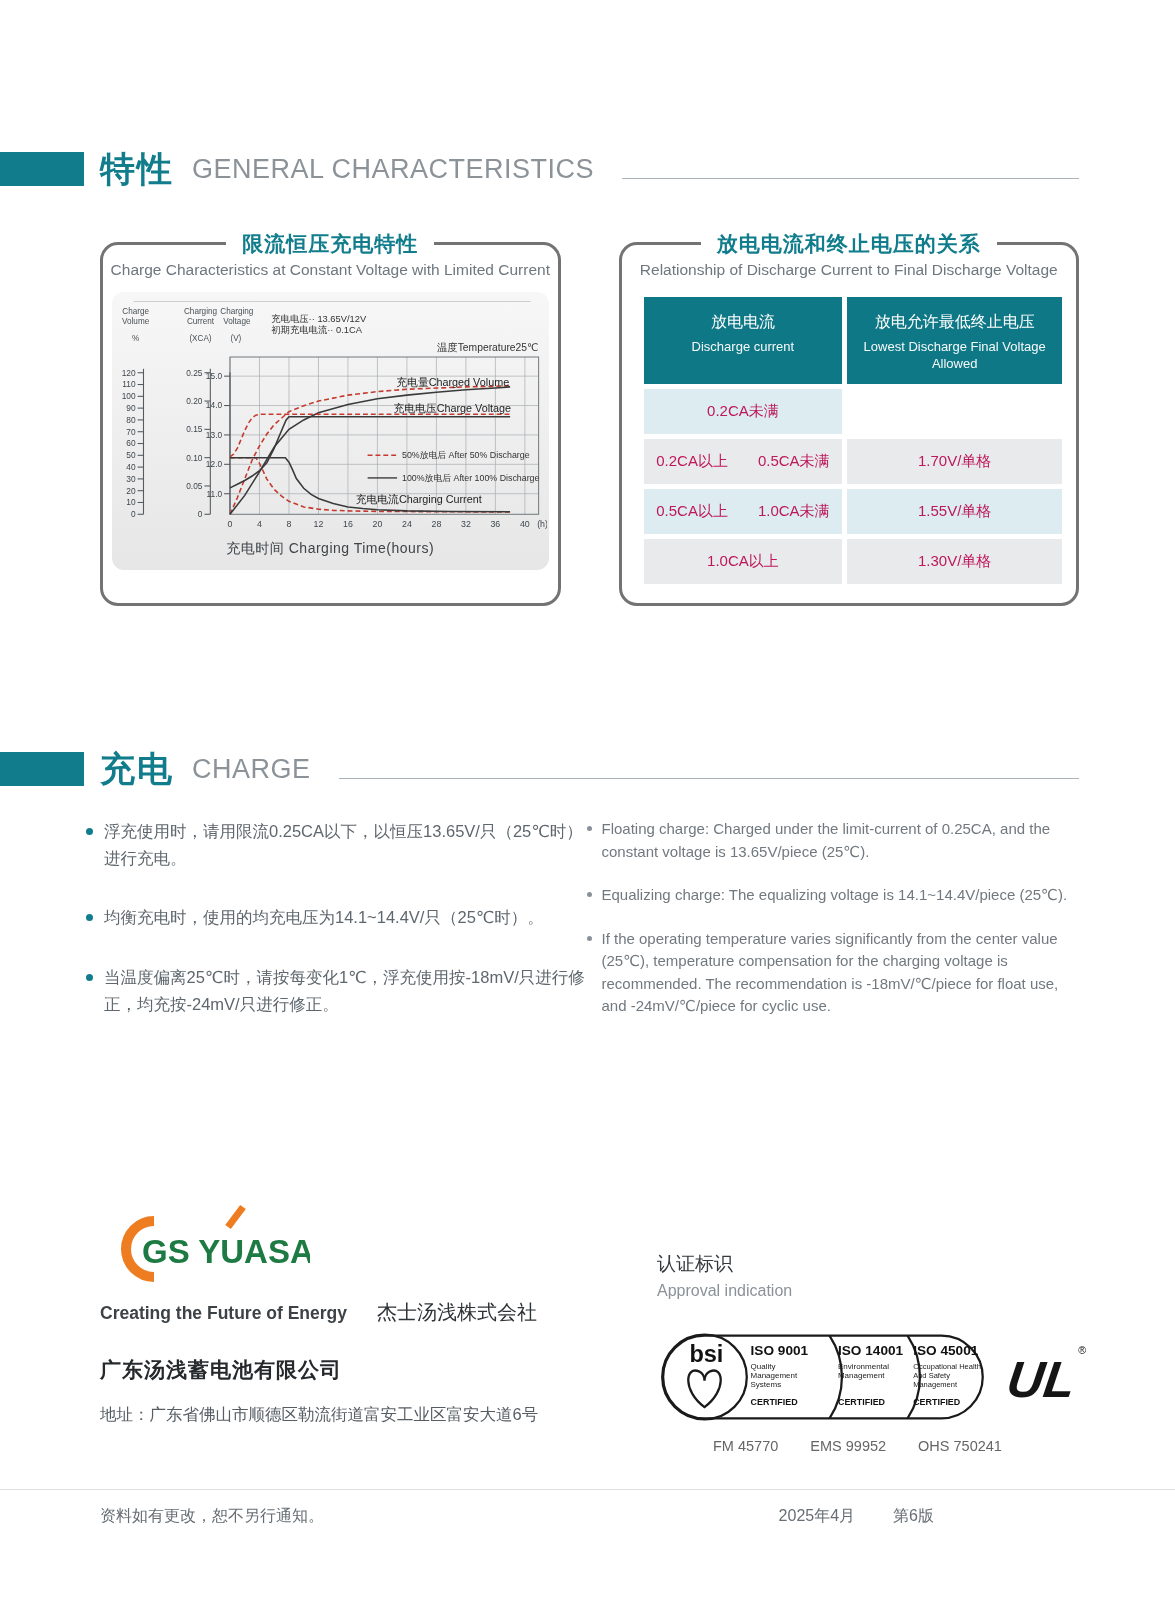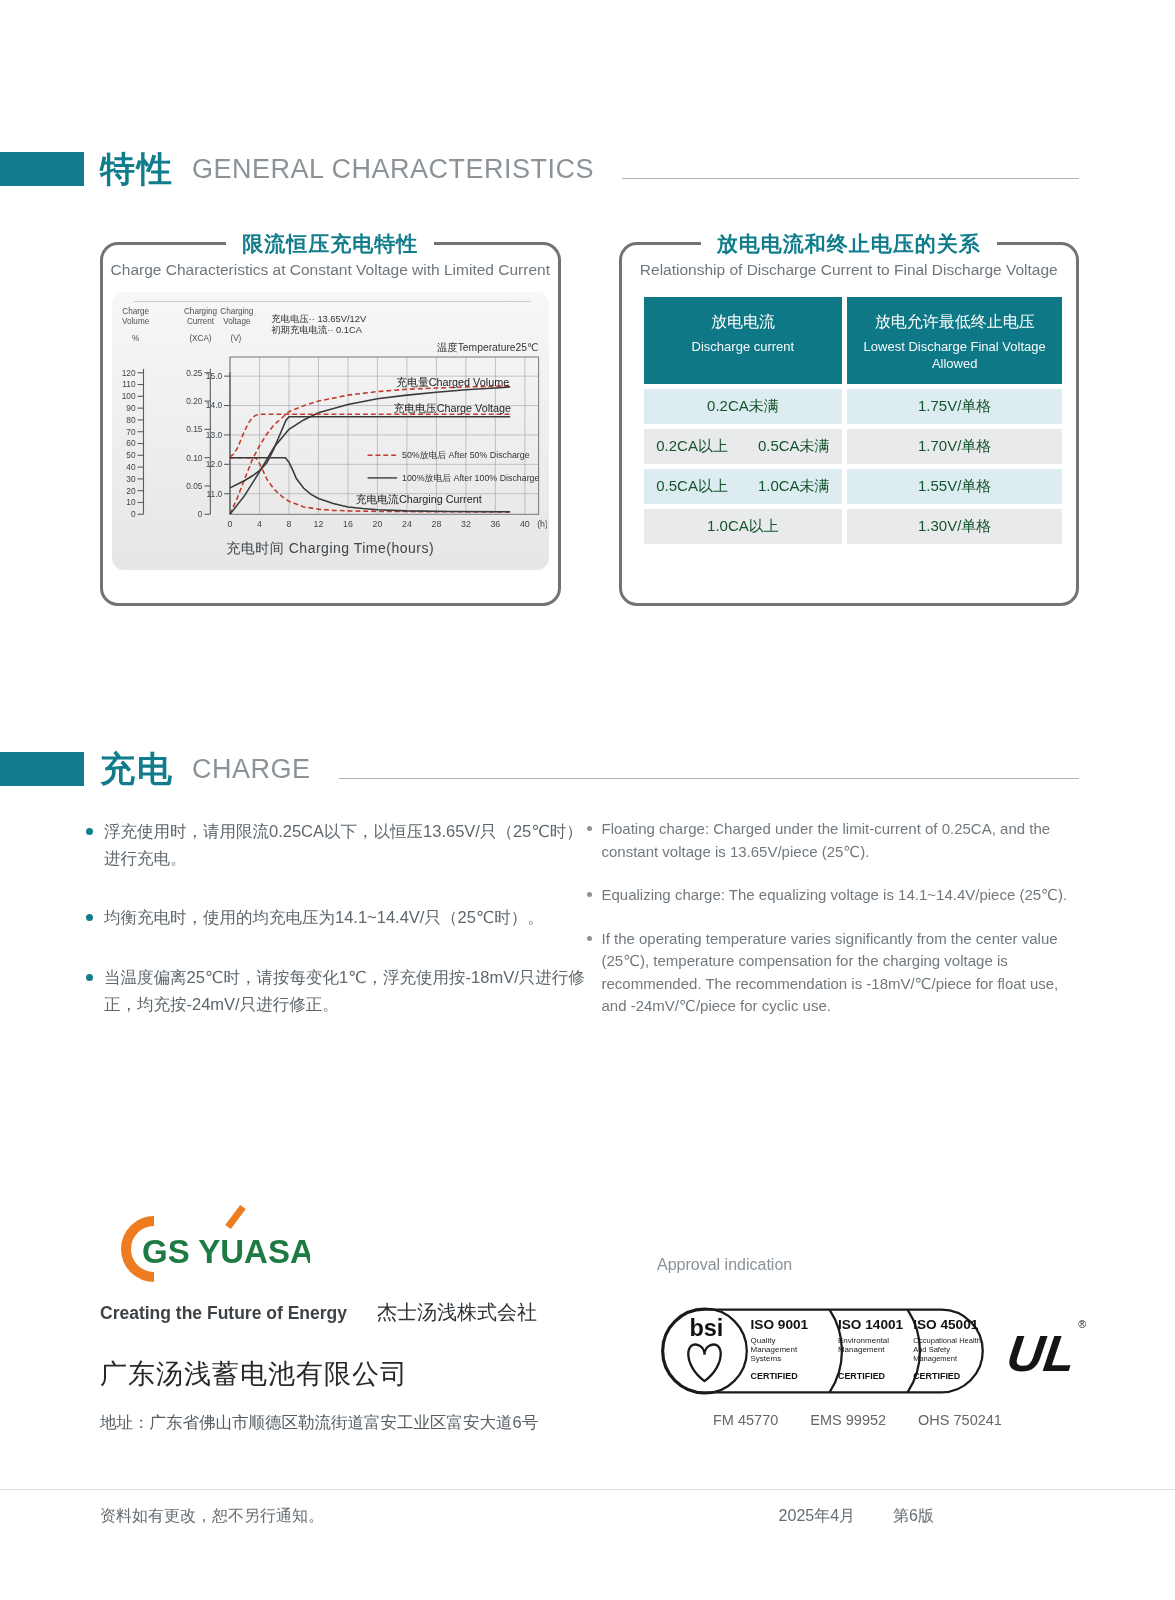--- a/index.html
+++ b/index.html
@@ -39,38 +39,38 @@
   .curve{fill:none;stroke-width:1.6;}
   .solid{stroke:#3A3A3A;}
   .dashed{stroke:#C43A2E;stroke-dasharray:5 3;}
   .lg-sample{stroke-width:1.4;}
   
   .dtable{margin:18px 14px 0;}
   .thead,.trow{display:grid;grid-template-columns:100fr 108fr;gap:5px;margin-bottom:5px;padding-left:8px;}
   .th{background:#0F7886;color:#fff;text-align:center;padding:15px 8px 11px;}
   .th .zh{font-size:16px;margin-bottom:6px;}
   .th .en{font-size:13px;line-height:1.3;opacity:.96;}
-  .td{display:flex;align-items:center;justify-content:center;height:35px;font-size:15px;color:#14532d;white-space:pre-wrap;}
+  .td{display:flex;align-items:center;justify-content:center;height:45px;font-size:15px;color:#be185d;white-space:pre-wrap;}
   .trow.odd .td{background:#DCECF1;}
   .trow.even .td{background:#E9EAEB;}
   
   .notes{display:flex;margin:30px 88px 0 86px;}
   .notes-col{flex:1;}
   .note{display:flex;}
   .zh-col .note{margin-bottom:32px;font-size:16.5px;color:#5E676D;line-height:1.65;}
   .en-col .note{margin-bottom:21px;font-size:15px;color:#71797F;line-height:1.5;}
   .zh-col .dot{width:7px;height:7px;border-radius:50%;background:#117D8C;margin:10px 11px 0 0;flex:none;}
   .en-col .dot{width:5px;height:5px;border-radius:50%;background:#8A9299;margin:8px 10px 0 0;flex:none;}
   
   .bottom{display:flex;margin:145px 85px 0 100px;}
   .company{width:545px;flex:none;}
   .tagline-row{display:flex;align-items:baseline;margin-top:4px;}
   .tagline{font-size:17.5px;font-weight:bold;color:#3C4246;}
   .name-jp{font-size:20px;color:#2E3337;margin-left:30px;}
-  .name-cn{font-size:27px;font-weight:normal;color:#26292C;margin-top:30px;letter-spacing:1px;}
+  .name-cn{font-size:21px;font-weight:bold;color:#26292C;margin-top:30px;letter-spacing:1px;}
   .address{font-size:16.5px;color:#565E64;margin-top:20px;}
   .approval{flex:1;padding-top:56px;padding-left:12px;}
   .ap-zh{font-size:19px;color:#34393D;}
   .ap-en{font-size:16px;color:#8A9299;margin-top:5px;}
   .marks{display:flex;align-items:center;margin-top:30px;gap:16px;}
   .bsi-stroke{fill:none;stroke:#1a1a1a;stroke-width:2.4;}
   .bsi-name{font-size:25px;font-weight:bold;fill:#111;text-anchor:middle;}
   .iso-std{font-size:14.5px;font-weight:bold;fill:#111;}
   .iso-line{font-size:8.5px;fill:#222;}
   .iso-line3{font-size:8px;fill:#222;}
@@ -232,21 +232,20 @@
           <div class="zh">放电电流</div>
           <div class="en">Discharge current</div>
         </div>
         <div class="th">
           <div class="zh">放电允许最低终止电压</div>
           <div class="en">Lowest Discharge Final Voltage Allowed</div>
         </div>
       </div>
       <div class="trow odd">
         <div class="td">0.2CA未满</div>
-        <div class="td">1.75V/单格</div>
       </div>
       <div class="trow even">
         <div class="td">0.2CA以上　　0.5CA未满</div>
         <div class="td">1.70V/单格</div>
       </div>
       <div class="trow odd">
         <div class="td">0.5CA以上　　1.0CA未满</div>
         <div class="td">1.55V/单格</div>
       </div>
       <div class="trow even">
@@ -306,20 +305,21 @@
     </svg>
     <div class="tagline-row">
       <span class="tagline">Creating the Future of Energy</span>
       <span class="name-jp">杰士汤浅株式会社</span>
     </div>
     <div class="name-cn">广东汤浅蓄电池有限公司</div>
     <div class="address">地址：广东省佛山市顺德区勒流街道富安工业区富安大道6号</div>
   </div>
 
   <div class="approval">
+    <div class="ap-zh">认证标识</div>
     <div class="ap-en">Approval indication</div>
     <div class="marks">
       <svg width="330" height="94" viewBox="0 0 350 100">
         <path class="bsi-stroke" d="M 50 6 H 302 A 44 44 0 0 1 302 94 H 50 A 44 44 0 0 1 50 6 Z"></path>
         <circle class="bsi-stroke" cx="50" cy="50" r="45"></circle>
         <path class="bsi-stroke" d="M 183 6 A 80 80 0 0 1 183 94"></path>
         <path class="bsi-stroke" d="M 266 6 A 80 80 0 0 1 266 94"></path>
         <text class="bsi-name" x="52" y="34">bsi</text>
         <path class="bsi-stroke" d="M 50 82 C 26 64 30 38 44 44 C 48 46 50 49 50 54 C 50 49 52 46 56 44 C 70 38 74 64 50 82 Z"></path>
         <text class="iso-std" x="99" y="27">ISO 9001</text>

